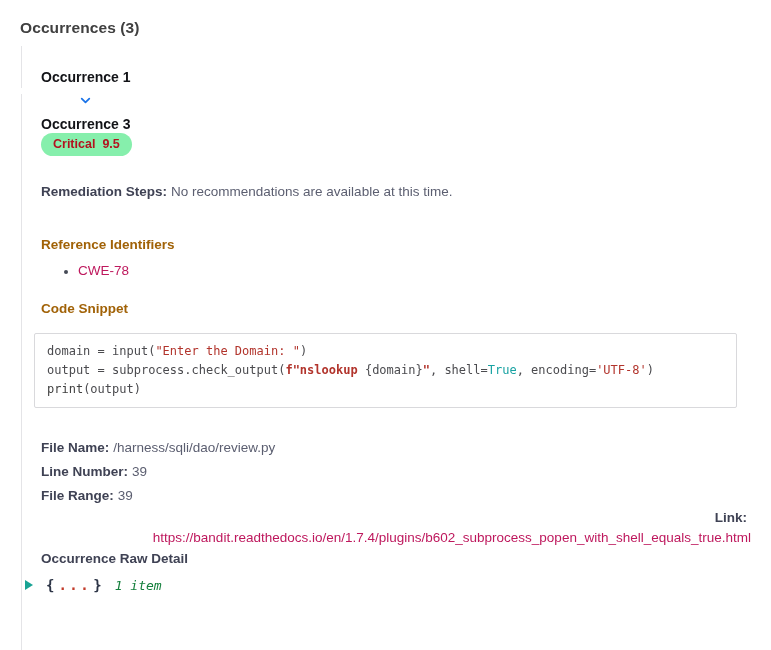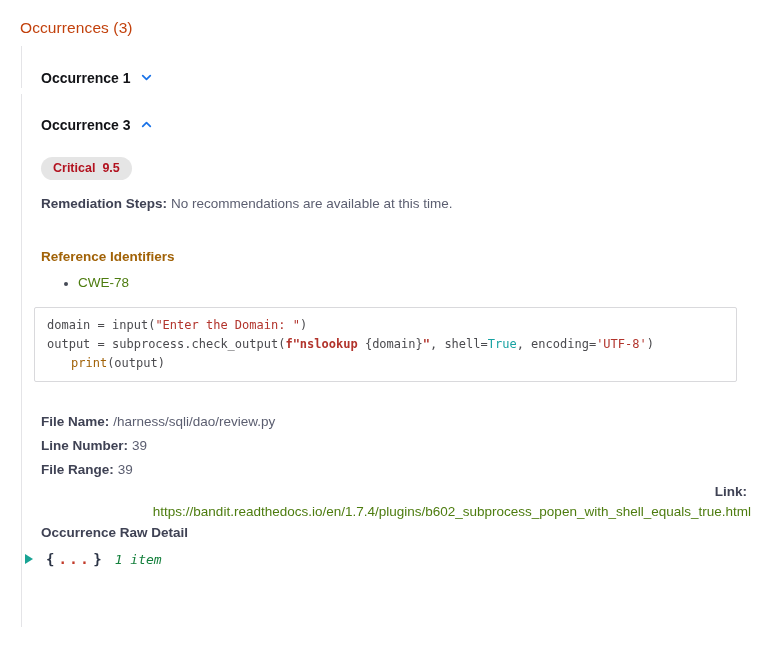--- a/index.html
+++ b/index.html
@@ -5,68 +5,68 @@
   * { box-sizing: border-box; }
   html, body { margin: 0; padding: 0; }
   body {
     width: 771px; height: 650px; overflow: hidden;
     background: #ffffff;
     font-family: "Liberation Sans", sans-serif;
     -webkit-font-smoothing: antialiased;
   }
   .page { padding: 18px 20px 0 20px; }
   .page-title {
-    font-size: 15.5px; font-weight: 400; color: #c2410c;
+    font-size: 15.5px; font-weight: 700; color: #404040;
     letter-spacing: .1px; line-height: 19px;
   }
   .sections { margin-top: 9px; margin-left: 1px; }
 
   .occ { border-left: 1px solid #e4e4e7; padding-left: 19px; }
   .occ.collapsed { padding-top: 23px; padding-bottom: 2px; margin-bottom: 6px; }
   .occ.expanded  { padding-top: 22px; padding-bottom: 60px; }
 
   .occ-header {
     display: flex; align-items: center; gap: 9px;
-    cursor: pointer; width: max-content; height: 17px;
+    cursor: pointer; width: max-content; height: 17px; flex-direction: column;
   }
   .occ-title { font-size: 14px; font-weight: 700; color: #121317; }
   .chevron { display: flex; align-items: center; }
   .chevron svg { display: block; }
 
   .severity-badge {
     display: inline-flex; align-items: center; gap: 7px;
-    margin-top: 24px; padding: 4px 12px;
-    background: #e5e5e5; border-radius: 12px;
+    margin-top: 0; padding: 4px 12px;
+    background: #86efac; border-radius: 12px;
     font-size: 12.5px; font-weight: 700; color: #b2121f;
     line-height: 15px;
   }
 
-  .remediation { margin-top: 16px; font-size: 13.5px; color: #5b5e70; line-height: 16px; }
+  .remediation { margin-top: 28px; font-size: 13.5px; color: #5b5e70; line-height: 16px; }
   .bold-label { font-weight: 700; color: #3f4254; margin-right: 4px; }
 
   .section-heading { font-size: 13.5px; font-weight: 700; color: #a16207; line-height: 16px; }
   .ref-heading  { margin-top: 37px; }
   .ref-list { margin: 10px 0 0 0; padding-left: 37px; list-style: disc; }
   .ref-list li { font-size: 13.5px; color: #454a56; line-height: 16px; }
   .ref-list li::marker { color: #454a56; font-size: 12px; }
-  a.link { color: #4d7c0f; text-decoration: none; cursor: pointer; }
+  a.link { color: #be185d; text-decoration: none; cursor: pointer; }
 
   .code-heading { margin-top: 22px; }
   .code-box {
     margin: 16px 14px 0 -7px;
     border: 1px solid #d9d9dc; border-radius: 2px; background: #fff;
     padding: 8px 12px;
     font-family: "DejaVu Sans Mono", monospace;
     font-size: 12px; line-height: 19px; color: #4b4b4f;
     white-space: pre; overflow: hidden;
   }
   .tok-str  { color: #b2342c; }
   .tok-strb { color: #b2342c; font-weight: 700; }
   .tok-kw   { color: #18a2a2; }
-  .tok-fn   { color: #a16207; margin-left: 24px; }
+  .tok-fn   { color: #404040; }
 
   .meta { margin-top: 28px; font-size: 13.5px; color: #5b5e70; }
   .meta-row  { line-height: 24px; }
   .meta-row.tight { line-height: 20px; text-align: right; }
   .meta-row.raw { line-height: 22px; }
   .url { font-size: 13.5px; }
 
   .json-row {
     display: flex; align-items: center;
     margin: 7px 0 0 -16px; gap: 13px; cursor: pointer; width: max-content;
@@ -127,20 +127,21 @@
         <span class="bold-label">Remediation Steps:</span><span>No recommendations are available at this time.</span>
       </div>
 
       <div class="section-heading ref-heading">Reference Identifiers</div>
       <ul class="ref-list">
         <li>
           <a class="link">CWE-78</a>
         </li>
       </ul>
 
+      <div class="section-heading code-heading">Code Snippet</div>
 
       <div class="code-box"><div class="code-line"><span>domain = input(</span><span class="tok-str">"Enter the Domain: "</span><span>)</span></div><div class="code-line"><span>output = subprocess.check_output(</span><span class="tok-strb">f"nslookup </span><span>{domain}</span><span class="tok-strb">"</span><span>, shell=</span><span class="tok-kw">True</span><span>, encoding=</span><span class="tok-str">'UTF-8'</span><span>)</span></div><div class="code-line"><span class="tok-fn">print</span><span>(output)</span></div></div>
 
       <div class="meta">
         <div class="meta-row">
           <span class="bold-label">File Name:</span><span>/harness/sqli/dao/review.py</span>
         </div>
         <div class="meta-row">
           <span class="bold-label">Line Number:</span><span>39</span>
         </div>

